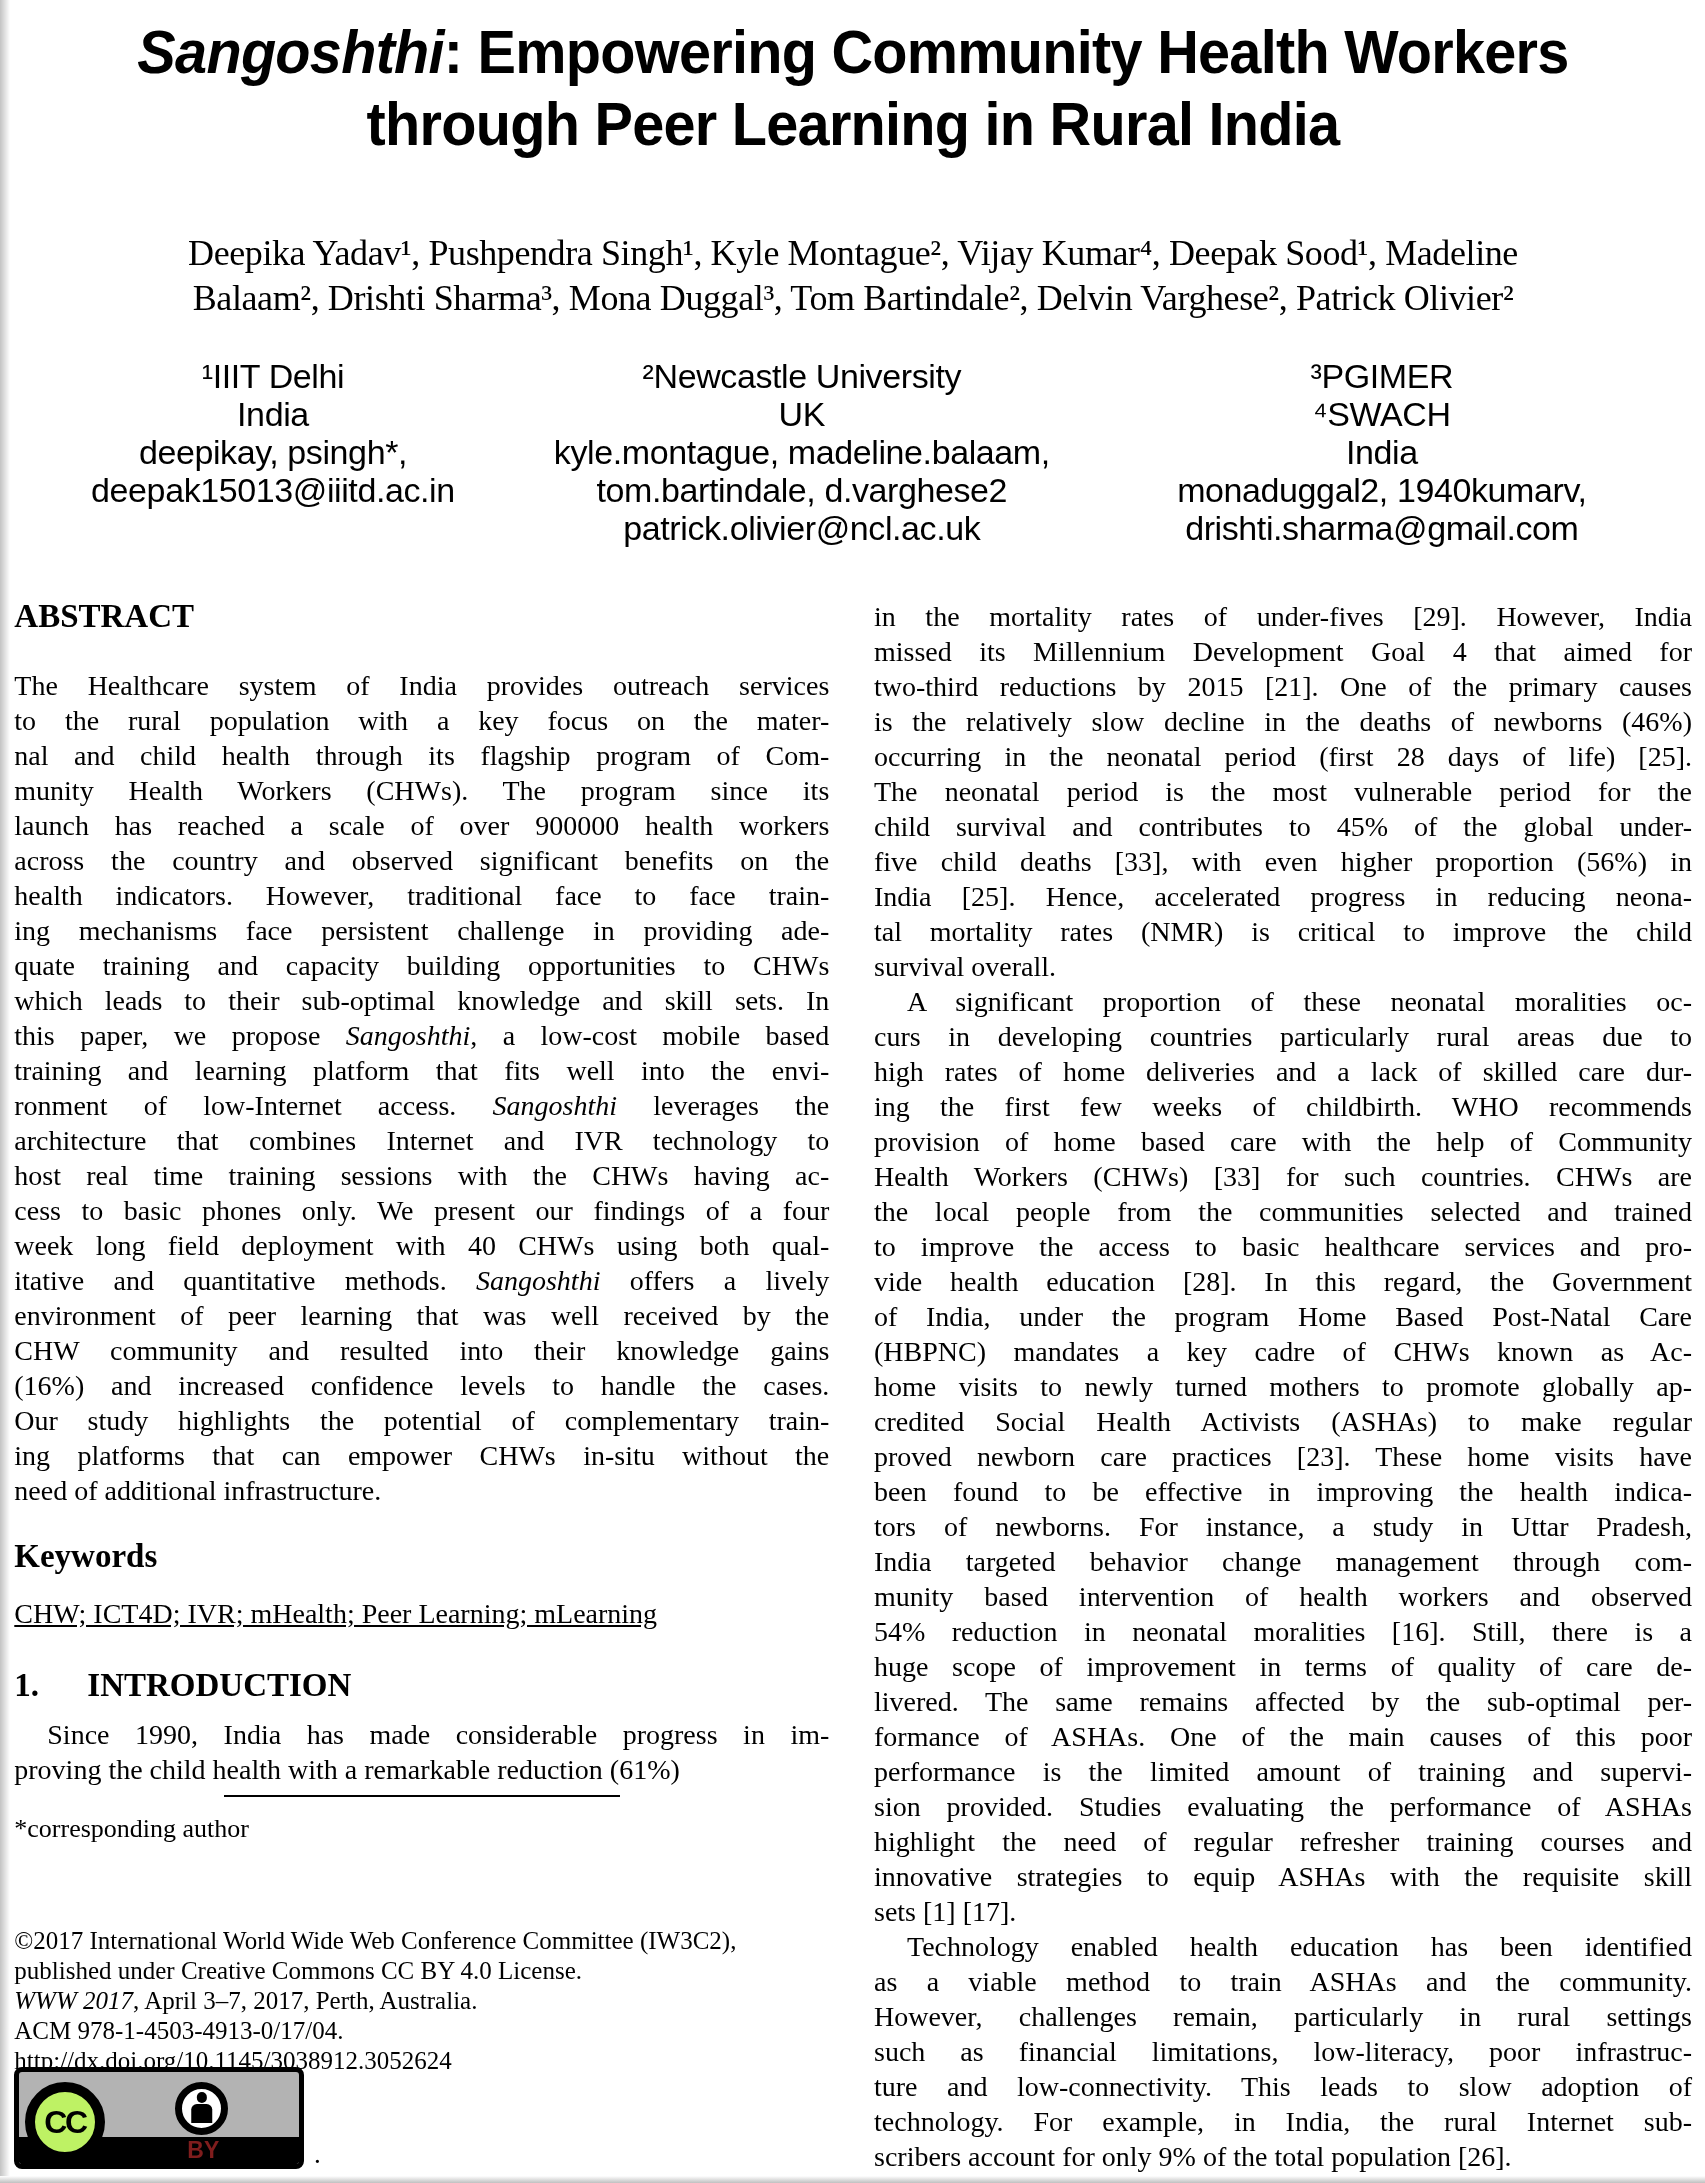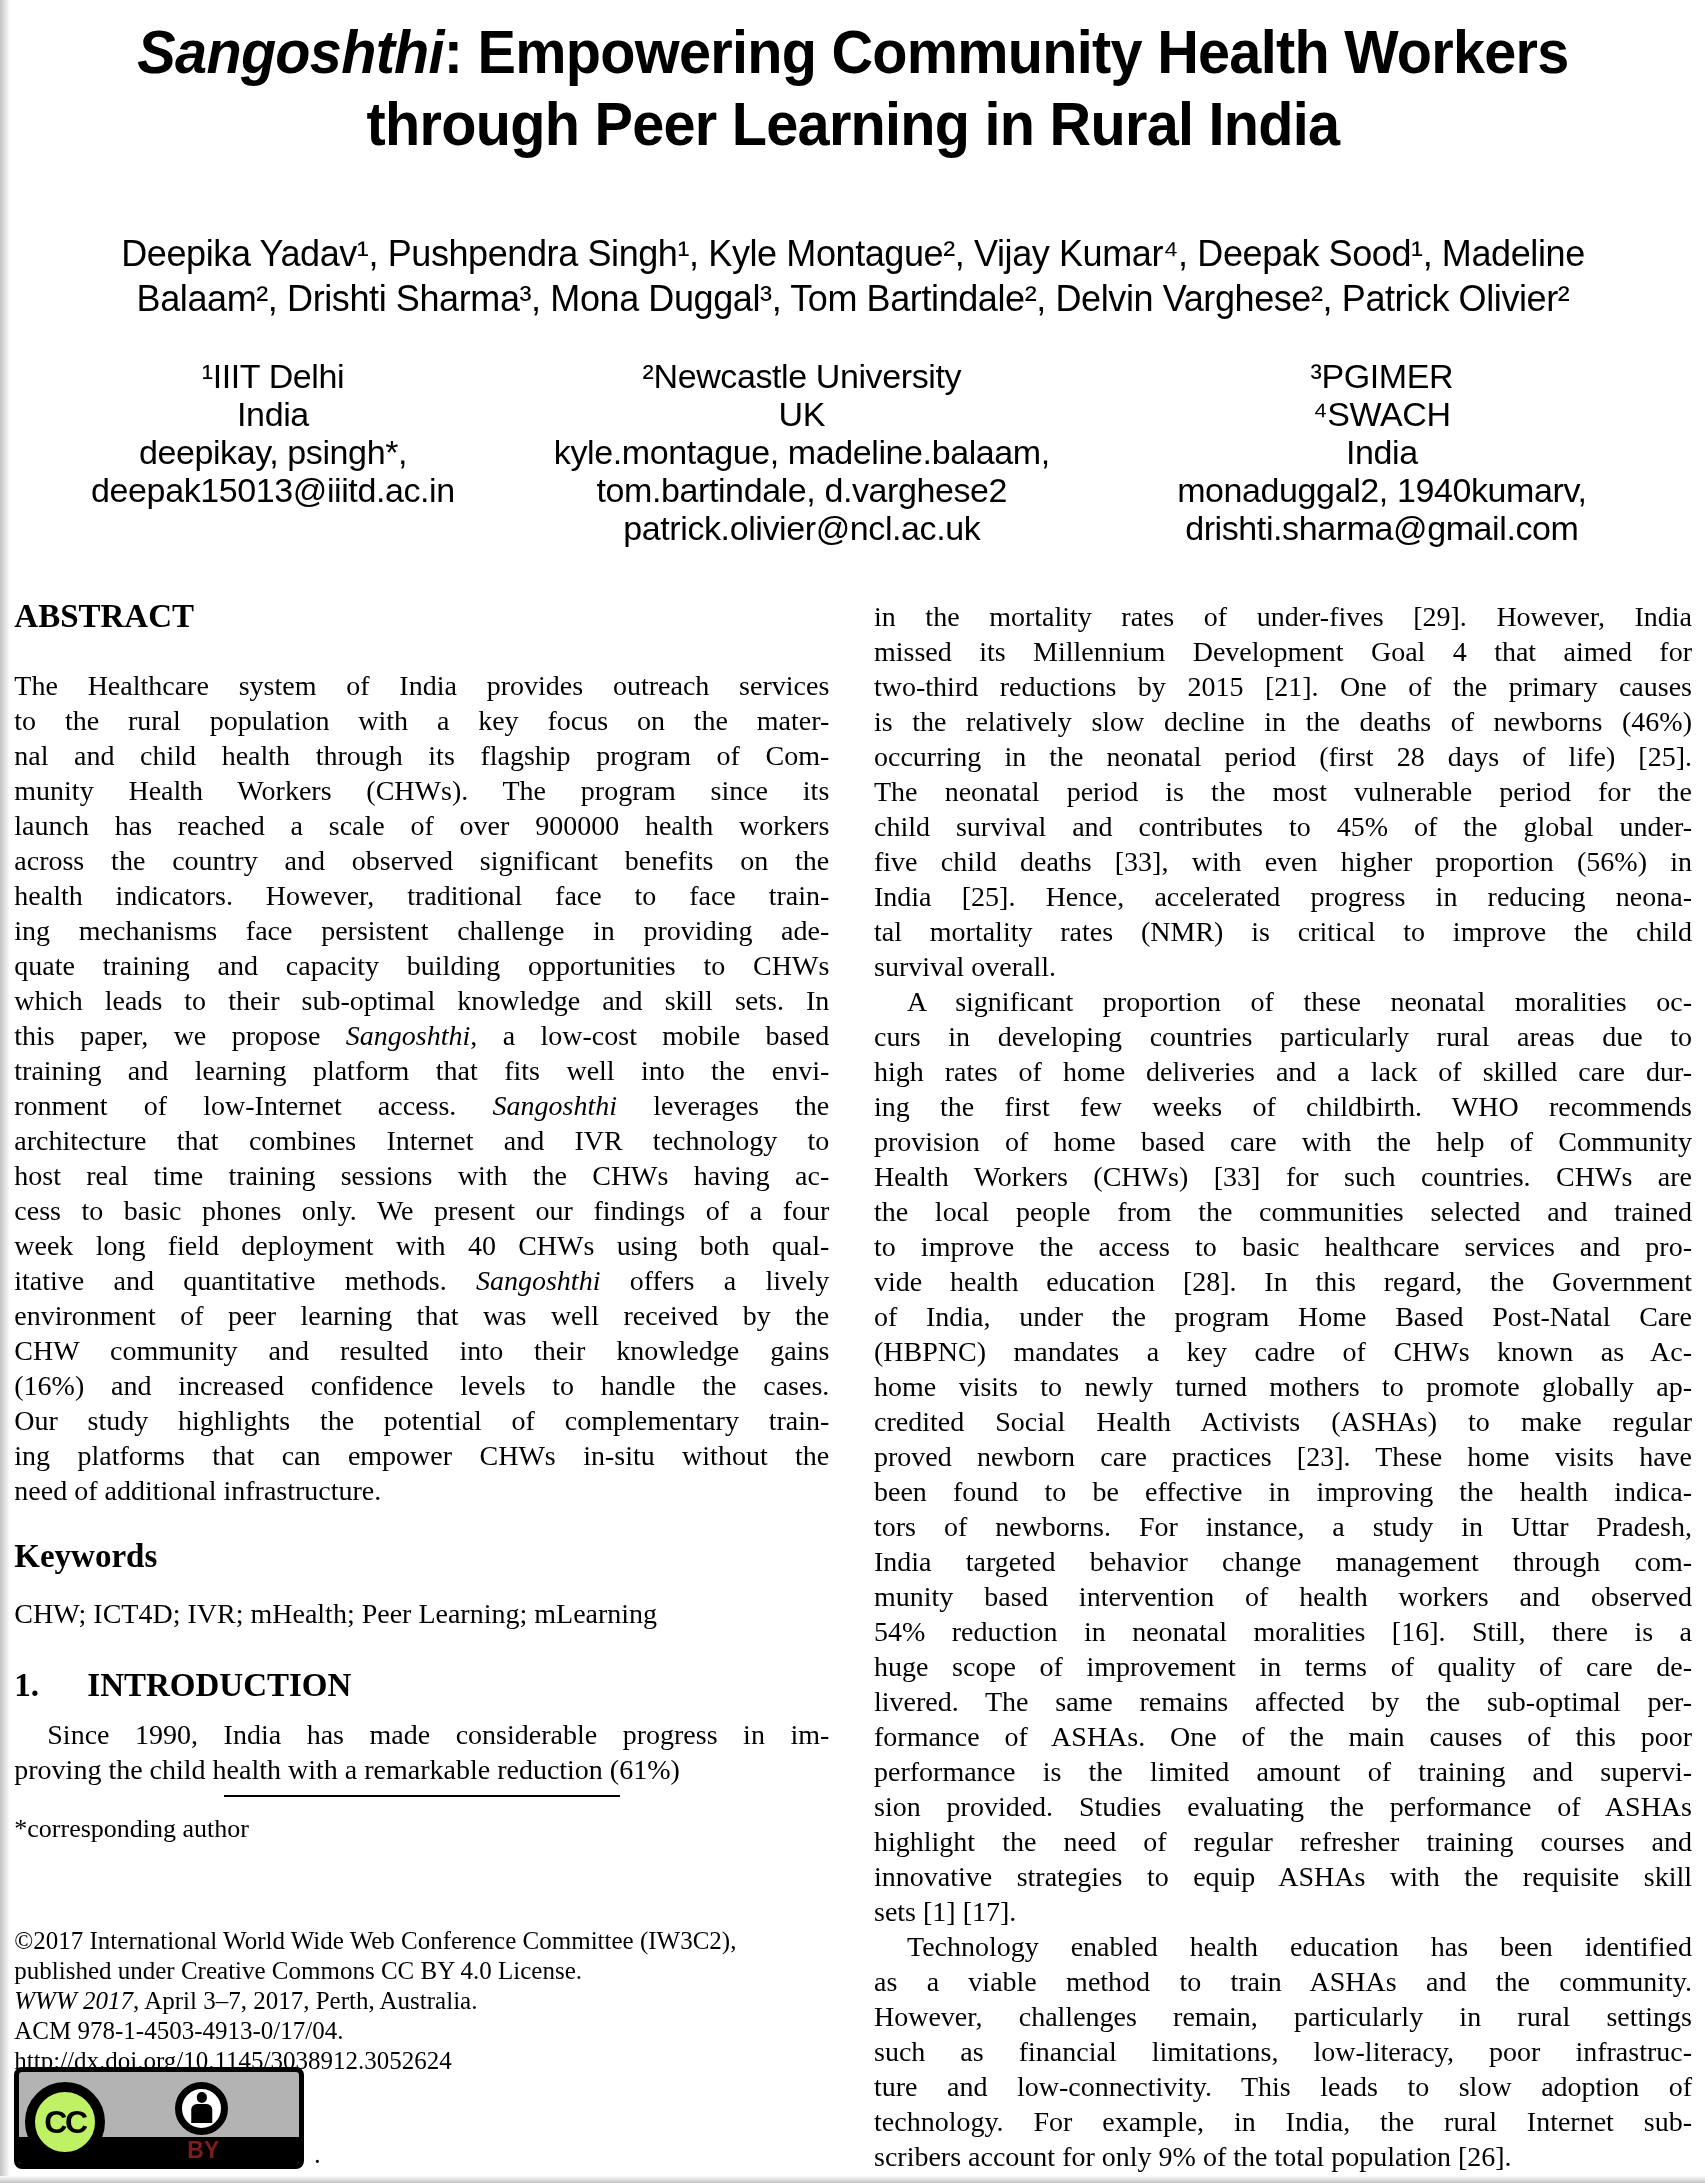--- a/index.html
+++ b/index.html
@@ -14,21 +14,21 @@
 
   
   .title-block{
     position:absolute;top:16px;left:0;width:100%;text-align:center;
     font-family:"Liberation Sans", sans-serif;font-weight:bold;
     font-size:62px;line-height:72px;letter-spacing:-0.8px;
     transform:scaleX(0.93);transform-origin:50% 0;
   }
   .authors{
     position:absolute;top:231px;left:0;width:100%;text-align:center;
-    font-family:Liberation Sans, sans-serif;font-size:36px;line-height:45px;
+    font-family:Liberation Serif, serif;font-size:36px;line-height:45px;
     letter-spacing:-0.4px;
   }
   .affils{
     position:absolute;top:357px;left:0;width:100%;display:flex;
     font-family:"Liberation Sans", sans-serif;font-size:34px;line-height:38px;
     letter-spacing:-0.4px;
   }
   .affil-col{text-align:center;}
   .affil-col.c1{flex:0 0 32%;text-align:center;}
   .affil-col.c2{flex:0 0 30%;}
@@ -42,21 +42,21 @@
   .line{line-height:35px;text-align:justify;text-align-last:justify;}
   .line.last{text-align-last:left;}
   .para.indent .line.first{text-indent:33px;}
   .it{font-style:italic;}
 
   .h-sec{font-weight:bold;font-size:33px;line-height:38px;}
   .h-abstract{margin:0 0 33px 0;}
   .h-keywords{margin:29px 0 21px 0;}
   .h-intro{margin:35px 0 12.7px 0;display:flex;}
   .h-intro .secnum{width:73px;flex:0 0 73px;}
-  .keywords-line{line-height:35px;}
+  .keywords-line{line-height:35px;text-decoration:underline;}
 
   .footnote-rule{margin-top:8px;width:396px;border:0;border-top:2.4px solid #000;height:0;}
   .footnote-text{margin-top:6.4px;font-size:26px;line-height:35px;}
 
   .copyright{margin-top:80px;font-size:25px;line-height:30px;}
   .cline{text-align:left;}
 
   
   .cc-badge{
     position:absolute;left:14.3px;top:2067px;width:290px;height:102px;

